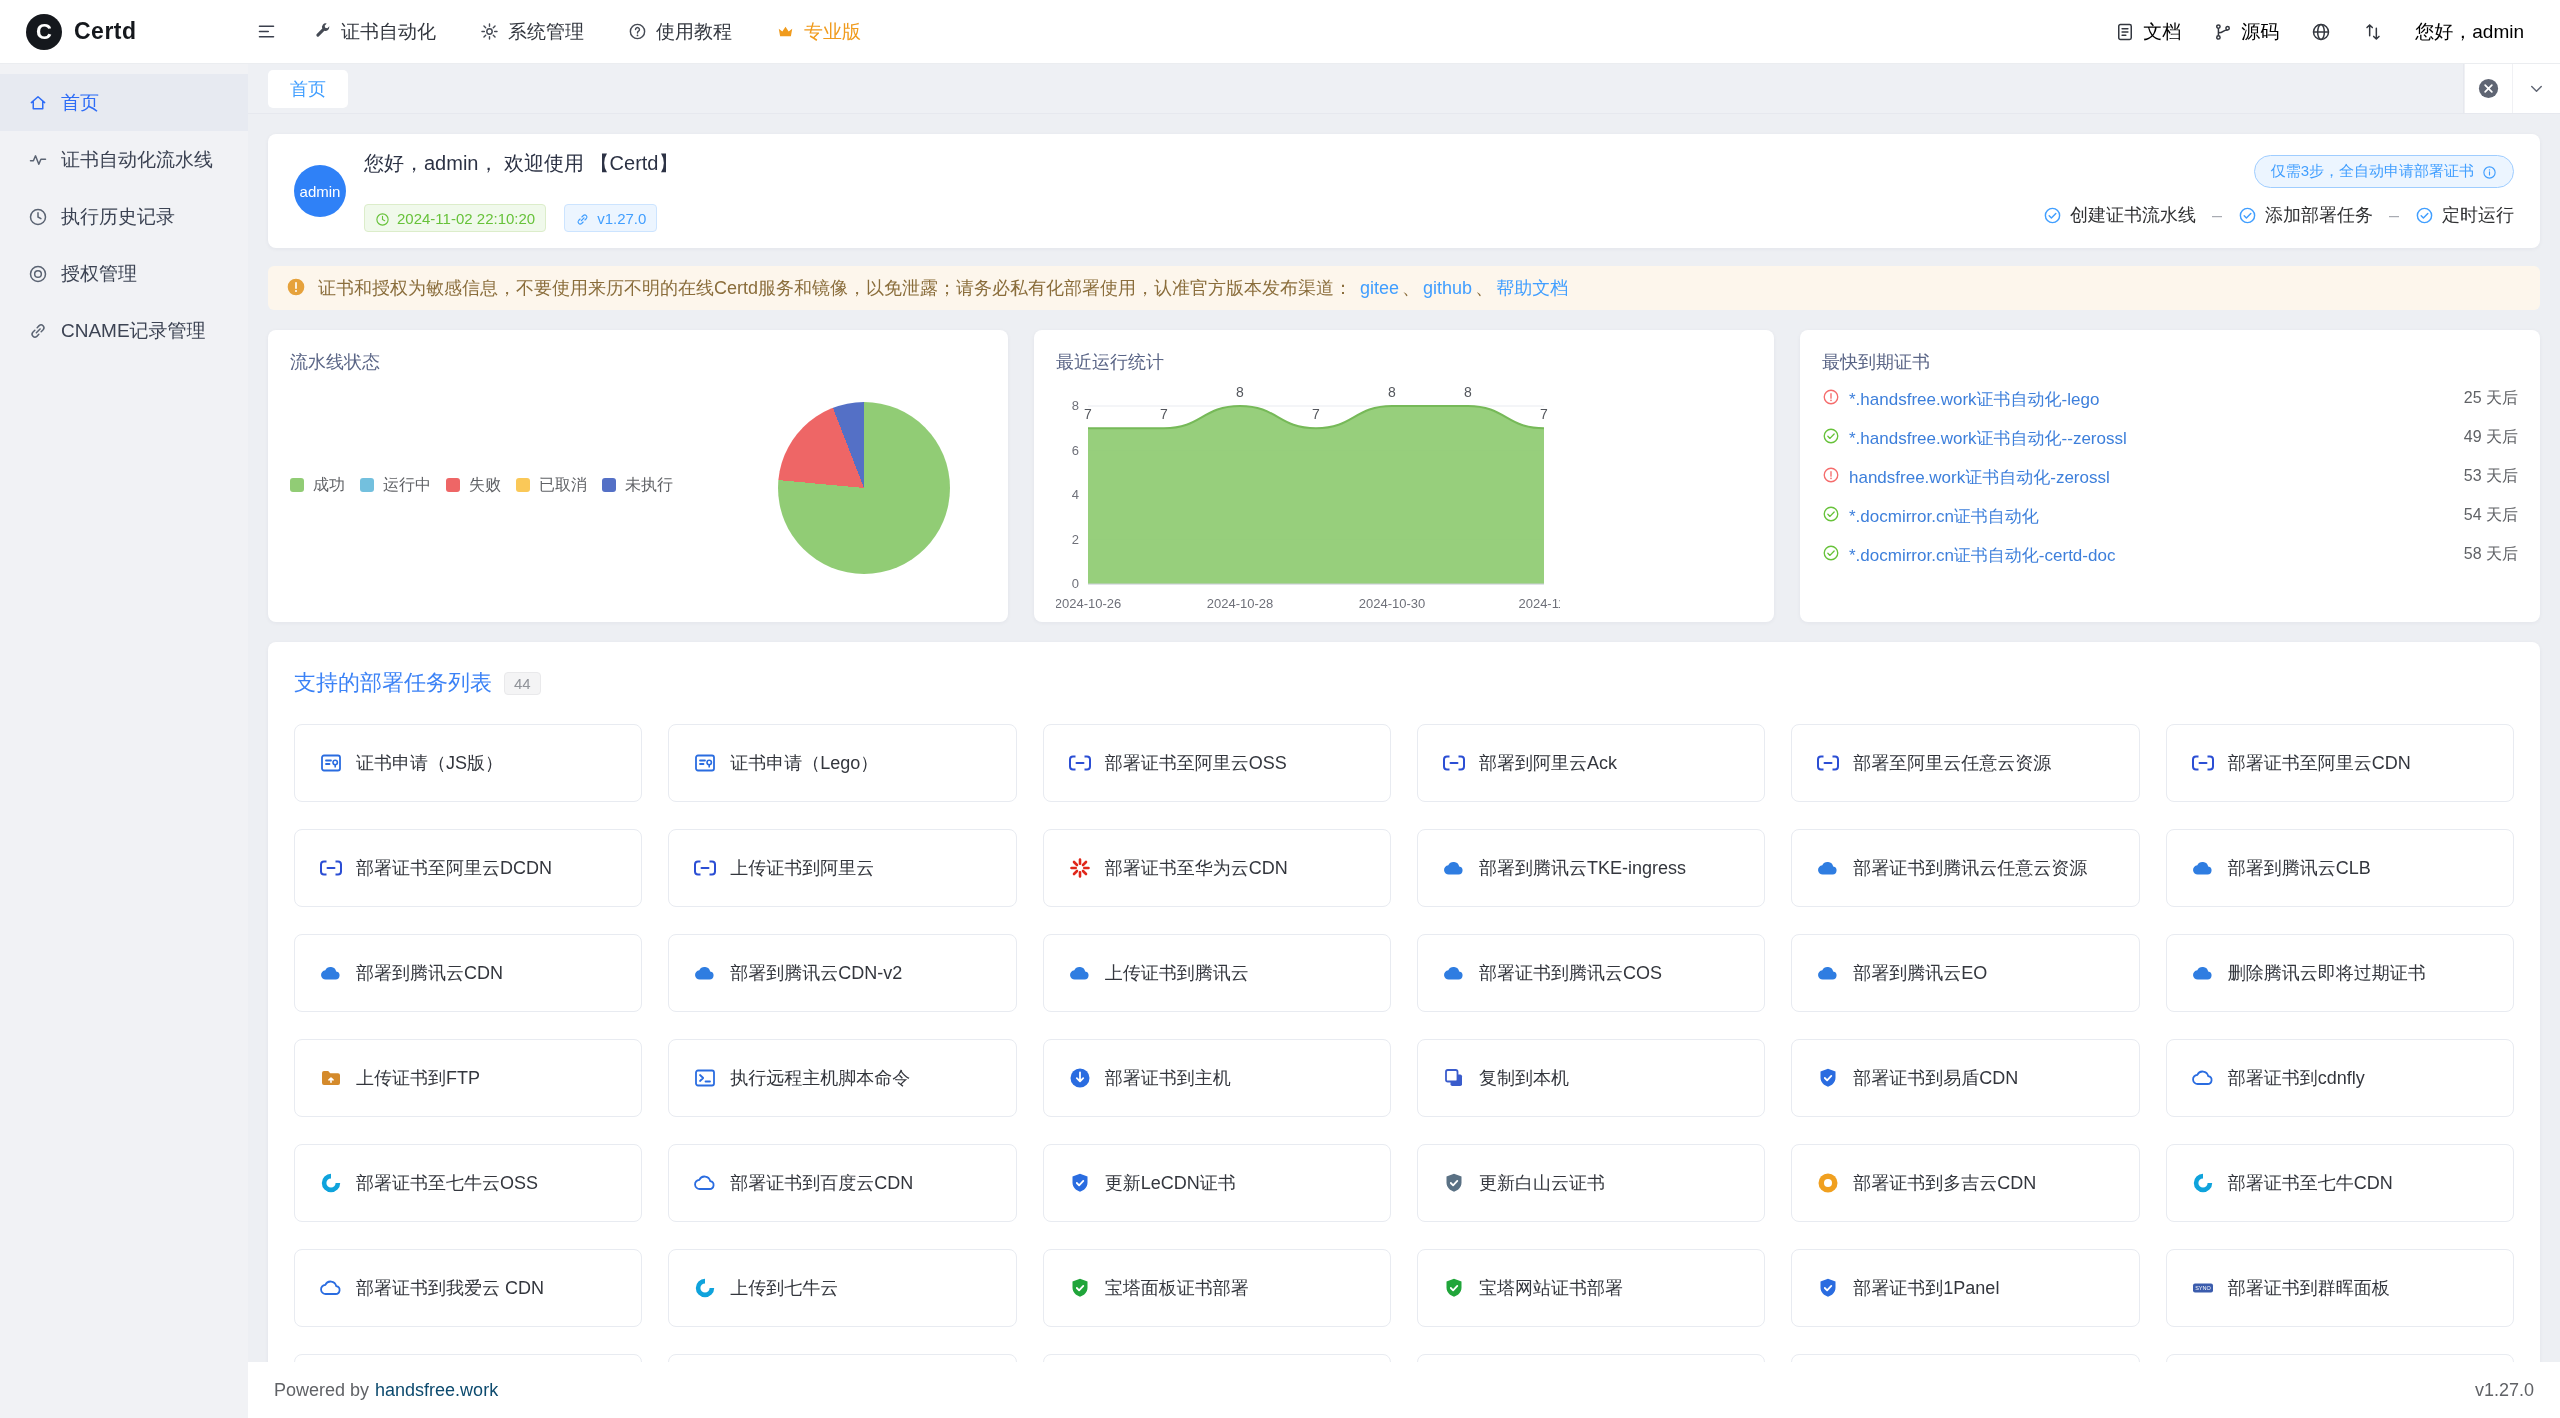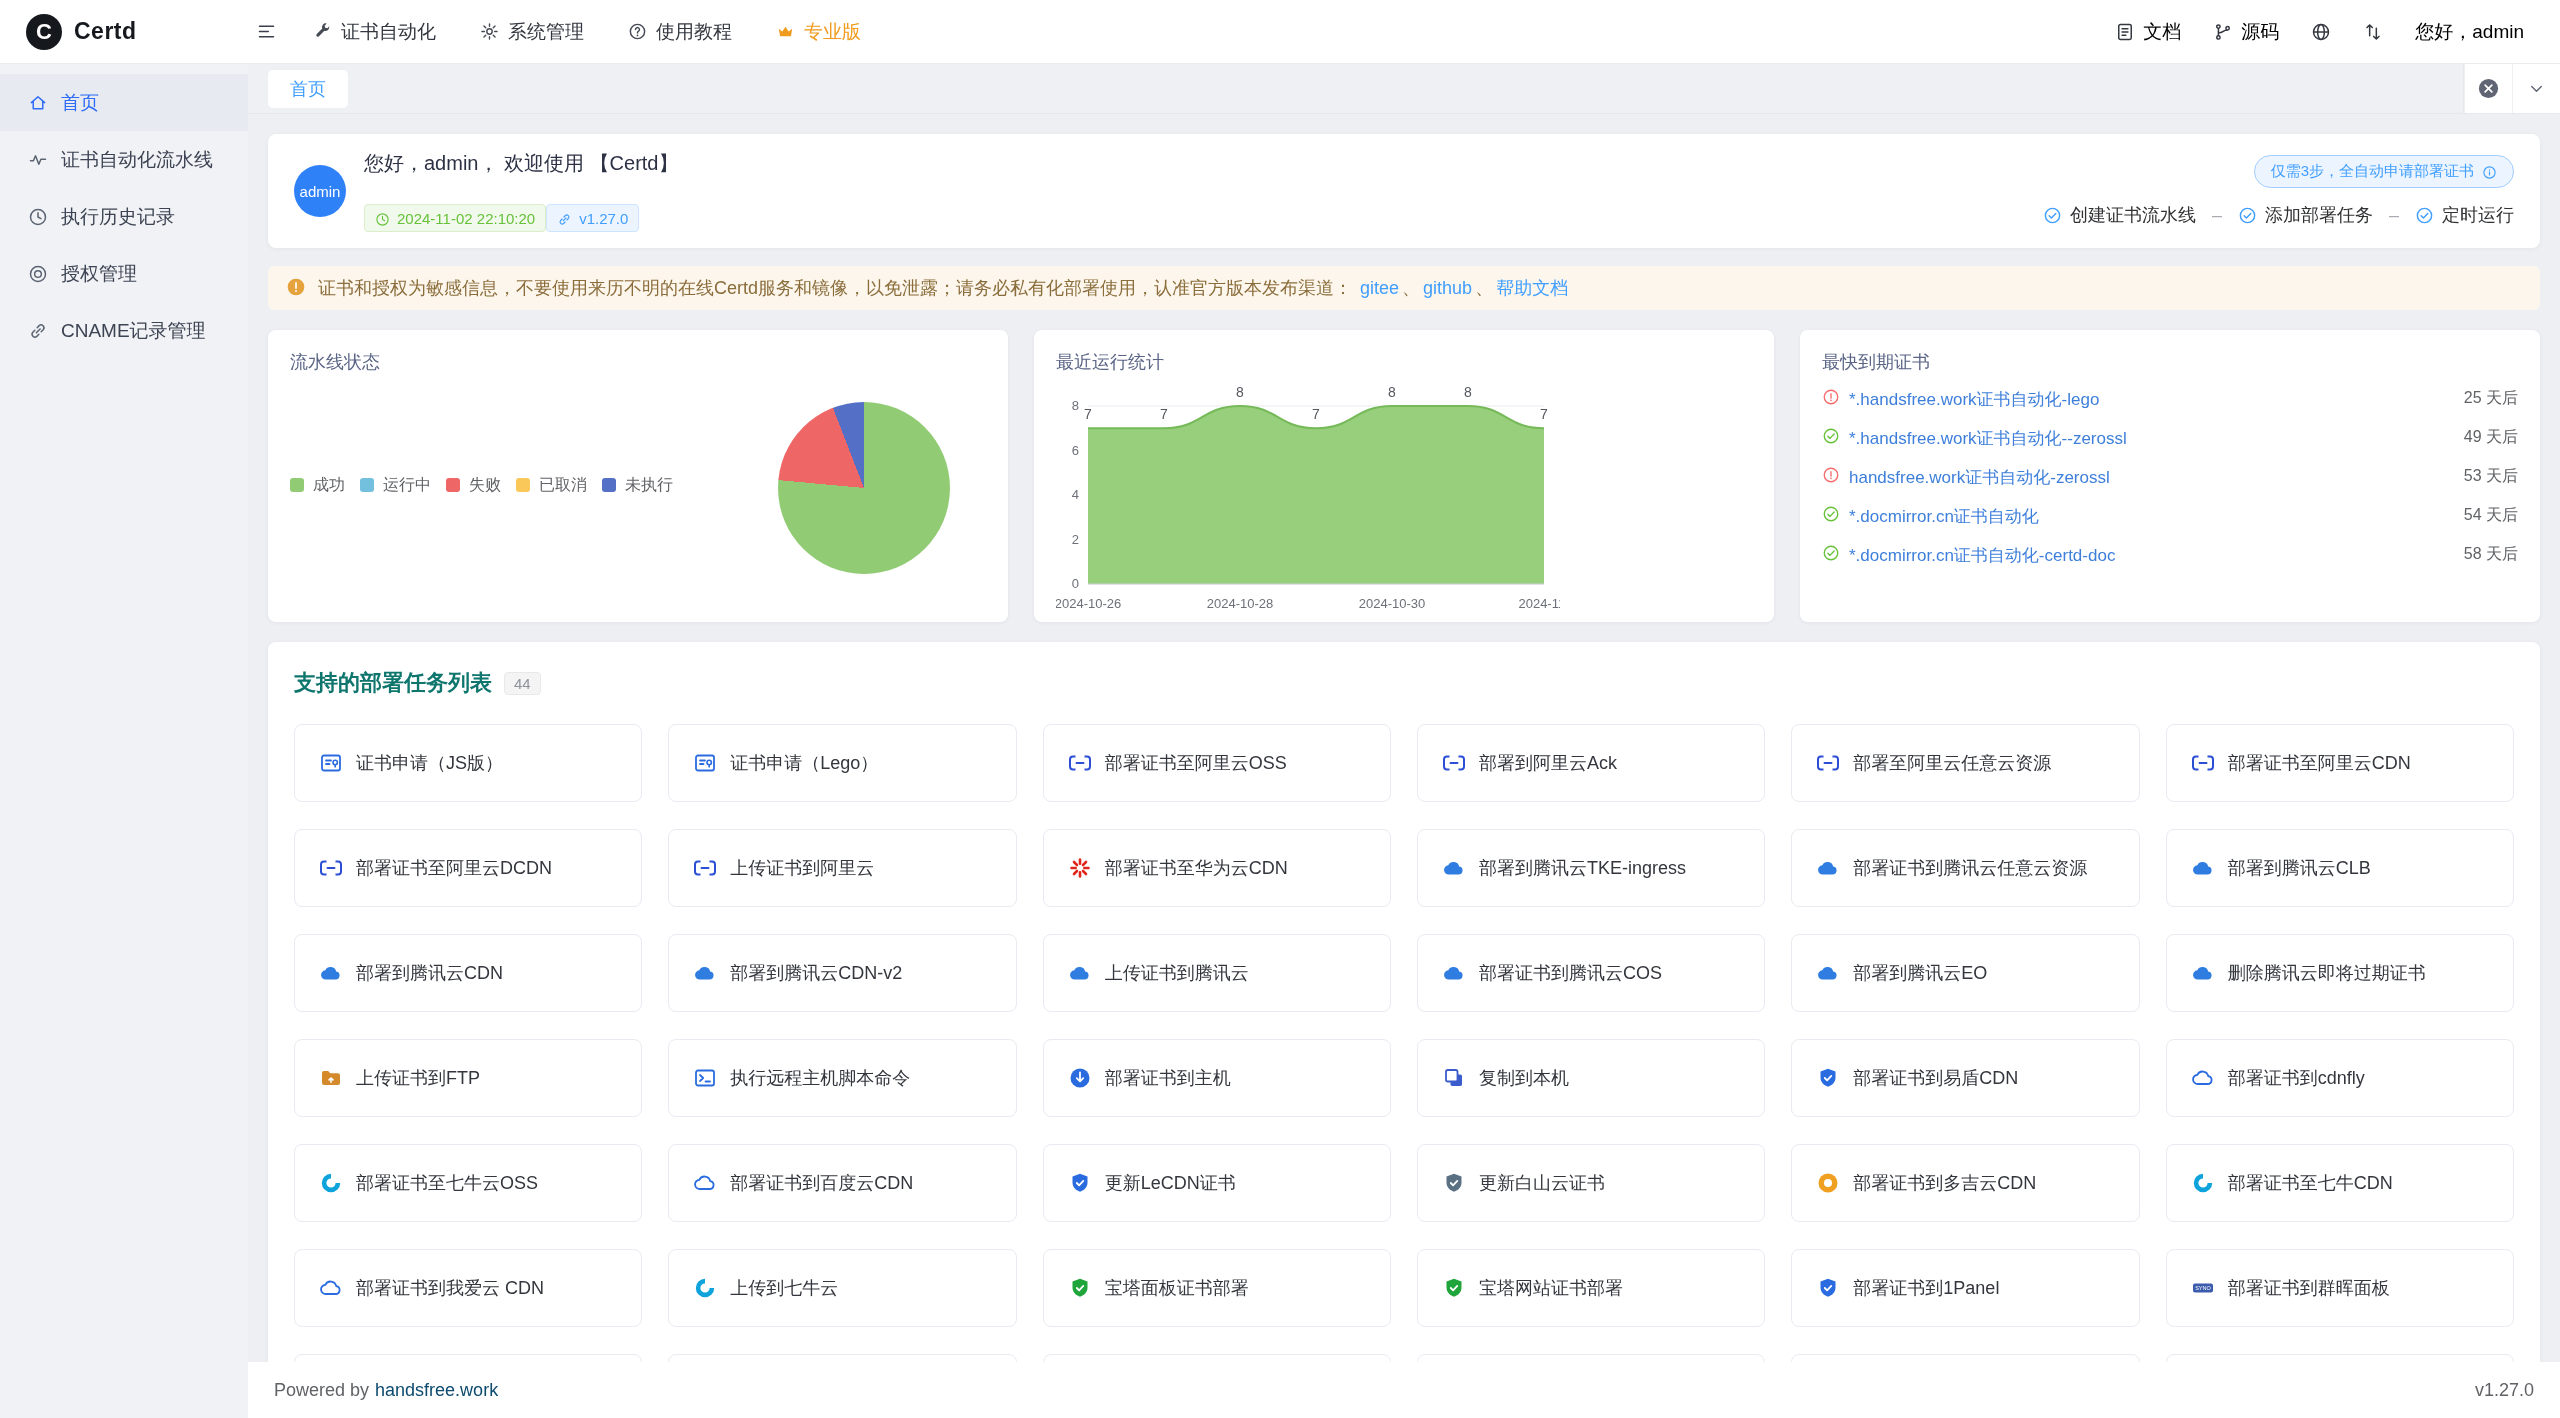--- a/index.html
+++ b/index.html
@@ -35,21 +35,21 @@
 .tab-act{width:48px;display:flex;align-items:center;justify-content:center;cursor:pointer;border-left:1px solid #f0f1f4}
 
 
 .scroll{flex:1;overflow:hidden;padding:20px 20px 0}
 .card{background:#fff;border-radius:8px;box-shadow:0 1px 4px rgba(31,45,80,.05)}
 
 .welcome{height:114px;display:flex;align-items:center;padding:0 26px}
 .avatar{width:52px;height:52px;border-radius:50%;background:#2f81f7;color:#fff;font-size:15px;display:flex;align-items:center;justify-content:center}
 .greet{margin-left:18px;min-width:0}
 .greet-line{font-size:20px;color:#2c3244}
-.badges{margin-top:27px;display:flex;gap:0}
+.badges{margin-top:27px;display:flex;gap:18px}
 .badge{display:inline-flex;align-items:center;gap:7px;height:28px;padding:0 10px;border-radius:4px;font-size:15px}
 .badge-green{background:#f0f9eb;border:1px solid #dcedca;color:#67c23a}
 .badge-blue{background:#ecf5ff;border:1px solid #cce4ff;color:#409eff}
 .welcome-right{margin-left:auto;display:flex;flex-direction:column;align-items:flex-end;gap:15px}
 .steps-btn{display:inline-flex;align-items:center;gap:8px;padding:6px 16px;border:1px solid #9fcdff;background:#ecf5ff;color:#409eff;border-radius:18px;font-size:15px;cursor:pointer;white-space:nowrap}
 .steps-row{display:flex;align-items:center;gap:12px;font-size:18px;color:#303133;white-space:nowrap}
 .step{display:inline-flex;align-items:center;gap:8px}
 .sep{color:#a8abb2;margin:0 4px}
 
 .notice{margin-top:18px;background:#fdf6ec;border-radius:6px;min-height:44px;display:flex;align-items:center;gap:12px;padding:0 18px;font-size:18px;color:#8a6d3b;white-space:nowrap;overflow:hidden}
@@ -68,21 +68,21 @@
 .lg-label{font-size:16px;color:#606266}
 .pie{width:172px;height:172px;border-radius:50%;margin:6px 36px 0 auto}
 .run-chart{margin-top:4px}
 .cert-list{margin-top:14px}
 .cert-row{height:39px;display:flex;align-items:flex-start;gap:9px}
 .cert-name{font-size:17px;color:#3d7fdb;flex:1;white-space:nowrap;overflow:hidden;text-overflow:ellipsis}
 .cert-days{font-size:16px;color:#606266;white-space:nowrap}
 
 .tasks{margin-top:20px;padding:26px 26px 0}
 .tasks-head{display:flex;align-items:center;gap:12px}
-.tasks-title{font-size:22px;font-weight:700;color:#0f766e}
+.tasks-title{font-size:22px;font-weight:400;color:#3b82f6}
 .tasks-count{background:#f4f4f5;border:1px solid #e9e9eb;color:#909399;font-size:15px;border-radius:4px;padding:2px 9px}
 .task-grid{margin-top:26px;display:grid;grid-template-columns:repeat(6,1fr);gap:27px 26px}
 .task-cell{height:78px;border:1px solid #e8ebf1;border-radius:8px;display:flex;align-items:center;gap:13px;padding-left:24px;font-size:18px;color:#33363d;cursor:pointer;background:#fff;white-space:nowrap;overflow:hidden}
 
 .footer{flex:0 0 56px;background:#fff;display:flex;align-items:center;padding:0 26px;font-size:18px;color:#606266}
 .flink{color:#0c4a6e;margin-left:6px}
 .fver{margin-left:auto;color:#606266}
 </style>
 </head>
 <body>

